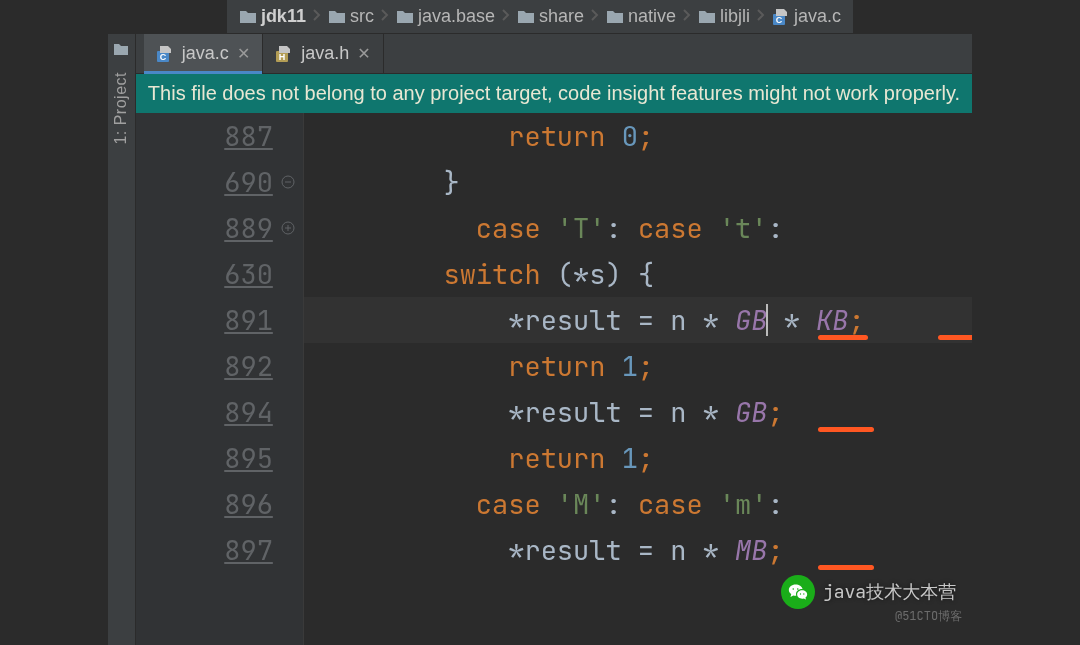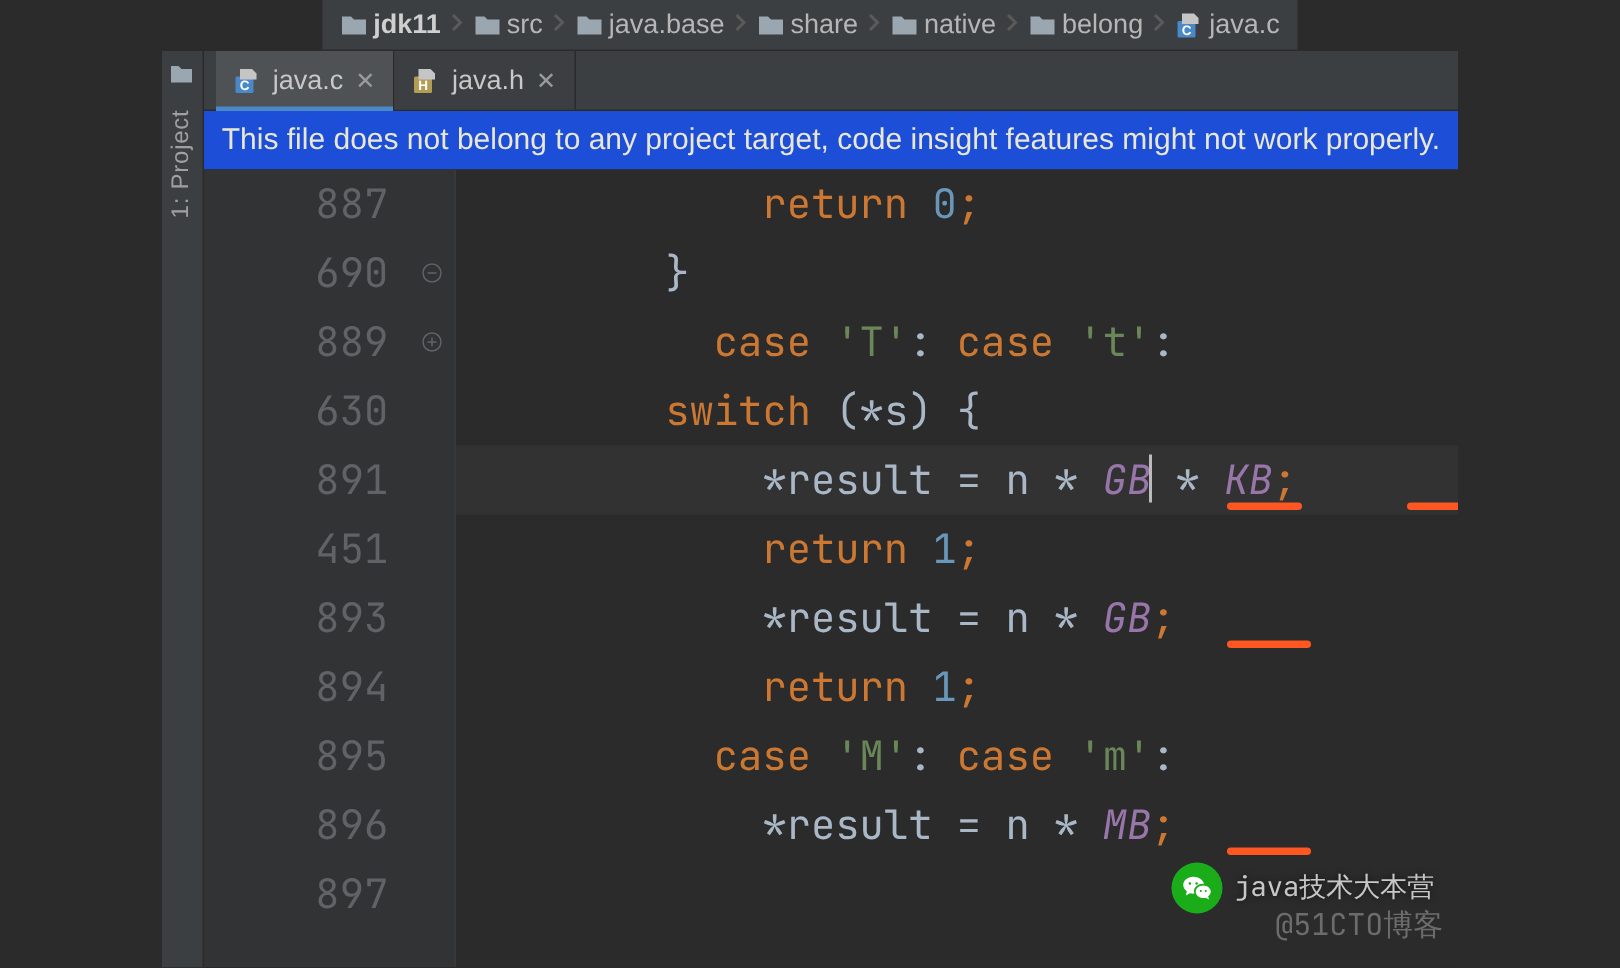--- a/index.html
+++ b/index.html
@@ -51,35 +51,36 @@
   }
   .tab.inactive { background:#3c3f41; }
   .tab.active::after {
     content:""; position:absolute; left:0; right:0; bottom:-1px; height:3px;
     background:#4a88c7;
   }
   .tab .close { color:#9a9a9a; font-size:16px; cursor:pointer; }
 
   
   .notice {
-    background: #1d4ed8; color: #e8e7d3; font-size: 20px;
+    background: #0f766e; color: #e8e7d3; font-size: 20px;
     padding: 8px 12px; white-space: nowrap; overflow: hidden;
   }
 
   
   .editor {
     flex: 1 1 auto; display: flex; background: #2b2b2b;
     font-family: "JetBrains Mono","Consolas","Menlo",monospace;
     font-size: 27px; line-height: 46px; position: relative; overflow: hidden;
   }
   .gutter {
     width: 168px; background: #313335; color: #606366;
-    text-align: right; padding-right: 44px;
+    text-align: right; padding-right: 30px;
     border-right: 1px solid #3a3a3a;
     position: relative;
+    text-decoration: underline;
   }
   .gutter .num { height: 46px; }
   .fold-col {
     position: absolute; top: 0; right: 4px; width: 20px;
   }
   .fold-mark {
     position: absolute; left: 0; width: 18px; height: 18px;
     display:flex; align-items:center; justify-content:center;
     color:#606366;
   }
@@ -111,21 +112,21 @@
     position: absolute; right: 16px; bottom: 30px; color: rgba(255,255,255,0.75);
     font-size: 18px; display:flex; align-items:center; gap:8px;
     text-shadow: 0 0 4px rgba(0,0,0,0.6);
   }
   .wm-icon {
     width:34px; height:34px; border-radius:50%; background:#1aad19;
     display:flex; align-items:center; justify-content:center; color:#fff;
     font-size:20px;
   }
   .credit {
-    position:absolute; right:10px; bottom:6px; font-size:20px; color:#6c6c6c;
+    position:absolute; right:10px; bottom:6px; font-size:12px; color:#6c6c6c;
   }
 </style>
 </head>
 <body>
 
 <div class="root">
   <div class="breadcrumb" id="breadcrumb">
       <span class="crumb">
         <span class="folder-icon">
           <svg width="18" height="15" viewBox="0 0 18 15">
@@ -180,21 +181,21 @@
       </span>
       <span class="sep"><svg width="10" height="14" viewBox="0 0 10 14">
           <path fill="none" stroke="#5a5a5a" stroke-width="2" d="M2 2l5 5-5 5"></path>
         </svg></span>
       <span class="crumb">
         <span class="folder-icon">
           <svg width="18" height="15" viewBox="0 0 18 15">
             <path fill="#9aa7b0" d="M1 2h6l2 2h8v10H1z"></path>
           </svg>
         </span>
-        <span class="label">belong</span>
+        <span class="label">libjli</span>
       </span>
       <span class="sep"><svg width="10" height="14" viewBox="0 0 10 14">
           <path fill="none" stroke="#5a5a5a" stroke-width="2" d="M2 2l5 5-5 5"></path>
         </svg></span>
       <span class="crumb">
         <span class="cfile-icon">
           <svg width="18" height="18" viewBox="0 0 18 18">
             <rect x="1" y="6" width="12" height="11" rx="1" fill="#4a88c7"></rect>
             <path fill="#c5c5c5" d="M4 1h8l3 3v4H4z"></path>
             <text x="7" y="15" font-size="9" text-anchor="middle" fill="#fff" font-family="Arial" font-weight="bold">C</text>
@@ -238,22 +239,21 @@
           </div>
         </div>
       <div class="notice">This file does not belong to any project target, code insight features might not work properly.</div>
       <div class="editor">
         <div class="gutter" id="gutter">
           <div class="num">887</div>
             <div class="num">690</div>
             <div class="num">889</div>
             <div class="num">630</div>
             <div class="num">891</div>
-            <div class="num">451</div>
-            <div class="num">893</div>
+            <div class="num">892</div>
             <div class="num">894</div>
             <div class="num">895</div>
             <div class="num">896</div>
             <div class="num">897</div>
             <div class="fold-col" id="foldcol">
               <div class="fold-mark" style="top: 60px;">
                 <svg width="14" height="14" viewBox="0 0 14 14">
                   <circle cx="7" cy="7" r="6" fill="none" stroke="#606366"></circle>
                   <path stroke="#606366" d="M4 7h6"></path>
                 </svg>

